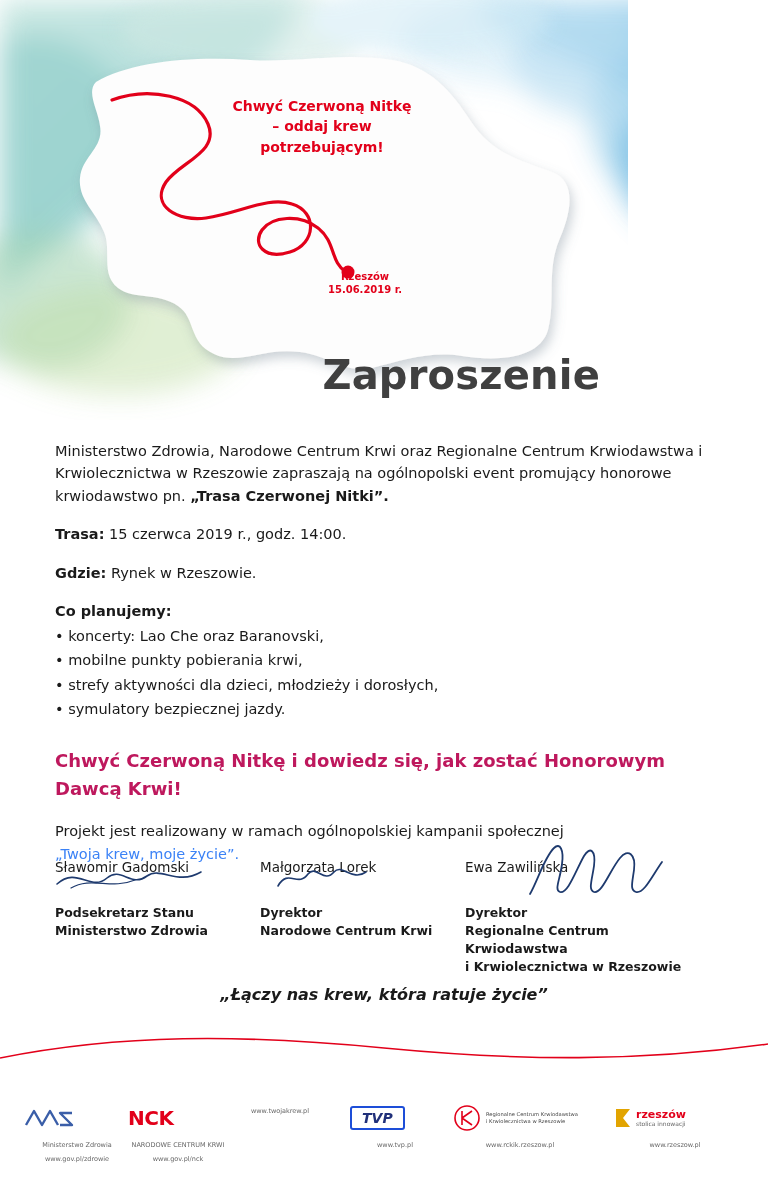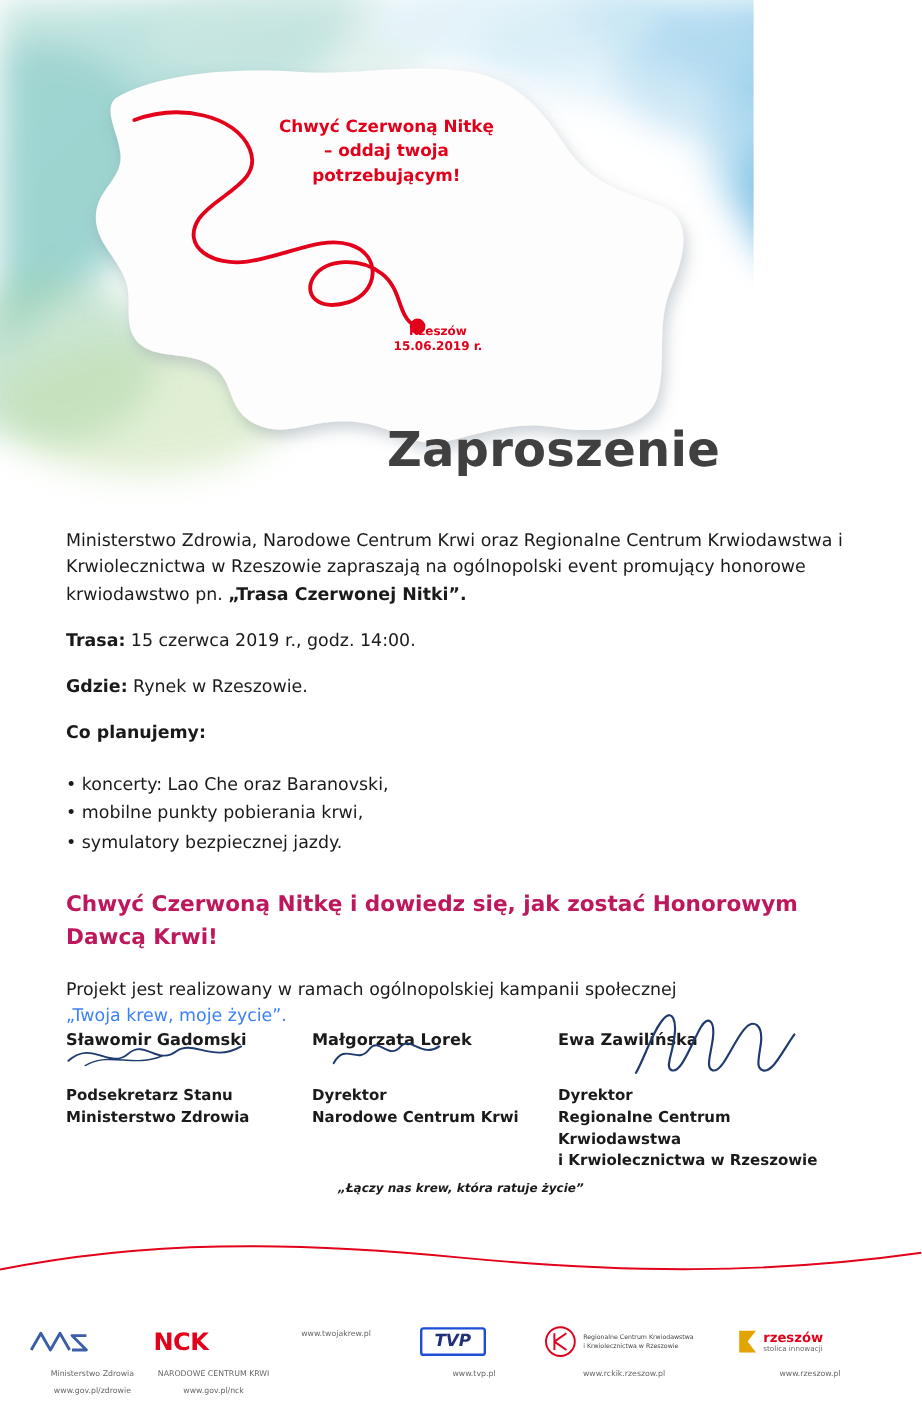--- a/index.html
+++ b/index.html
@@ -64,21 +64,21 @@
   
   .content {
     position: absolute;
     left: 55px;
     top: 440px;
     width: 660px;
     font-size: 14.5px;
     line-height: 1.55;
   }
   .para { margin: 0 0 16px 0; }
-  .para.tight { margin-bottom: 20px; }
+  .para.tight { margin-bottom: 2px; }
   .b { font-weight: bold; }
   .list { margin: 0 0 16px 0; padding: 0; list-style: none; }
   .list li { margin: 0 0 2px 0; }
   .red-line {
     color: #be185d;
     font-weight: bold;
     margin: 26px 0 18px 0;
     font-size: 18px;
   }
   .red-inline { color: #3b82f6; font-weight: normal; }
@@ -90,21 +90,21 @@
     top: 858px;
     width: 660px;
     font-size: 12.5px;
     line-height: 1.45;
   }
   .sig {
     position: absolute;
     top: 0;
   }
   .sig-name {
-    font-weight: bold;
+    font-weight: normal;
     font-size: 13.5px;
     white-space: nowrap;
   }
   .sig-role {
     margin-top: 26px;
     font-weight: bold;
     font-size: 12.5px;
     line-height: 1.45;
   }
   .sig-1 { left: 0px; }
@@ -114,21 +114,21 @@
     position: absolute;
     pointer-events: none;
   }
 
   .motto {
     position: absolute;
     left: 0;
     top: 985px;
     width: 768px;
     text-align: center;
-    font-size: 10px;
+    font-size: 16px;
     font-weight: bold;
     font-style: italic;
     color: #1a1a1a;
   }
 
   
   .footer-wave {
     position: absolute;
     left: 0;
     top: 1030px;
@@ -236,21 +236,21 @@
 
     <path d="M112,100 C150,86 196,96 208,124 C220,152 180,162 166,182
              C150,206 178,222 206,218 C240,213 268,196 292,204
              C318,212 316,244 290,252 C264,260 252,244 262,230
              C272,216 300,214 318,228 C336,242 330,262 346,272" fill="none" stroke="#e2001a" stroke-width="3.2" stroke-linecap="round"></path>
     <circle cx="348" cy="272" r="6.5" fill="#e2001a"></circle>
   </svg>
 
   <div class="hero-slogan">
     <div>Chwyć Czerwoną Nitkę</div>
-    <div>– oddaj twoja</div>
+    <div>– oddaj krew</div>
     <div>potrzebującym!</div>
   </div>
 
   <div class="city-label">
     <div>Rzeszów</div>
     <div>15.06.2019 r.</div>
   </div>
 
   <div class="zaproszenie">Zaproszenie</div>
 </div>
@@ -261,20 +261,21 @@
 
   <p class="para"><span class="b">Trasa:</span><span> 15 czerwca 2019 r., godz. 14:00.</span></p>
 
   <p class="para"><span class="b">Gdzie:</span><span> Rynek w Rzeszowie.</span></p>
 
   <p class="para tight b">Co planujemy:</p>
 
   <ul class="list">
     <li>• koncerty: Lao Che oraz Baranovski,</li>
     <li>• mobilne punkty pobierania krwi,</li>
+    <li>• strefy aktywności dla dzieci, młodzieży i dorosłych,</li>
     <li>• symulatory bezpiecznej jazdy.</li>
   </ul>
 
   <p class="red-line">Chwyć Czerwoną Nitkę i dowiedz się, jak zostać Honorowym Dawcą Krwi!</p>
 
   <p class="para">
     <span>Projekt jest realizowany w ramach ogólnopolskiej kampanii społecznej</span><br>
     <span class="red-inline">„Twoja krew, moje życie”.</span>
   </p>
 </div>

